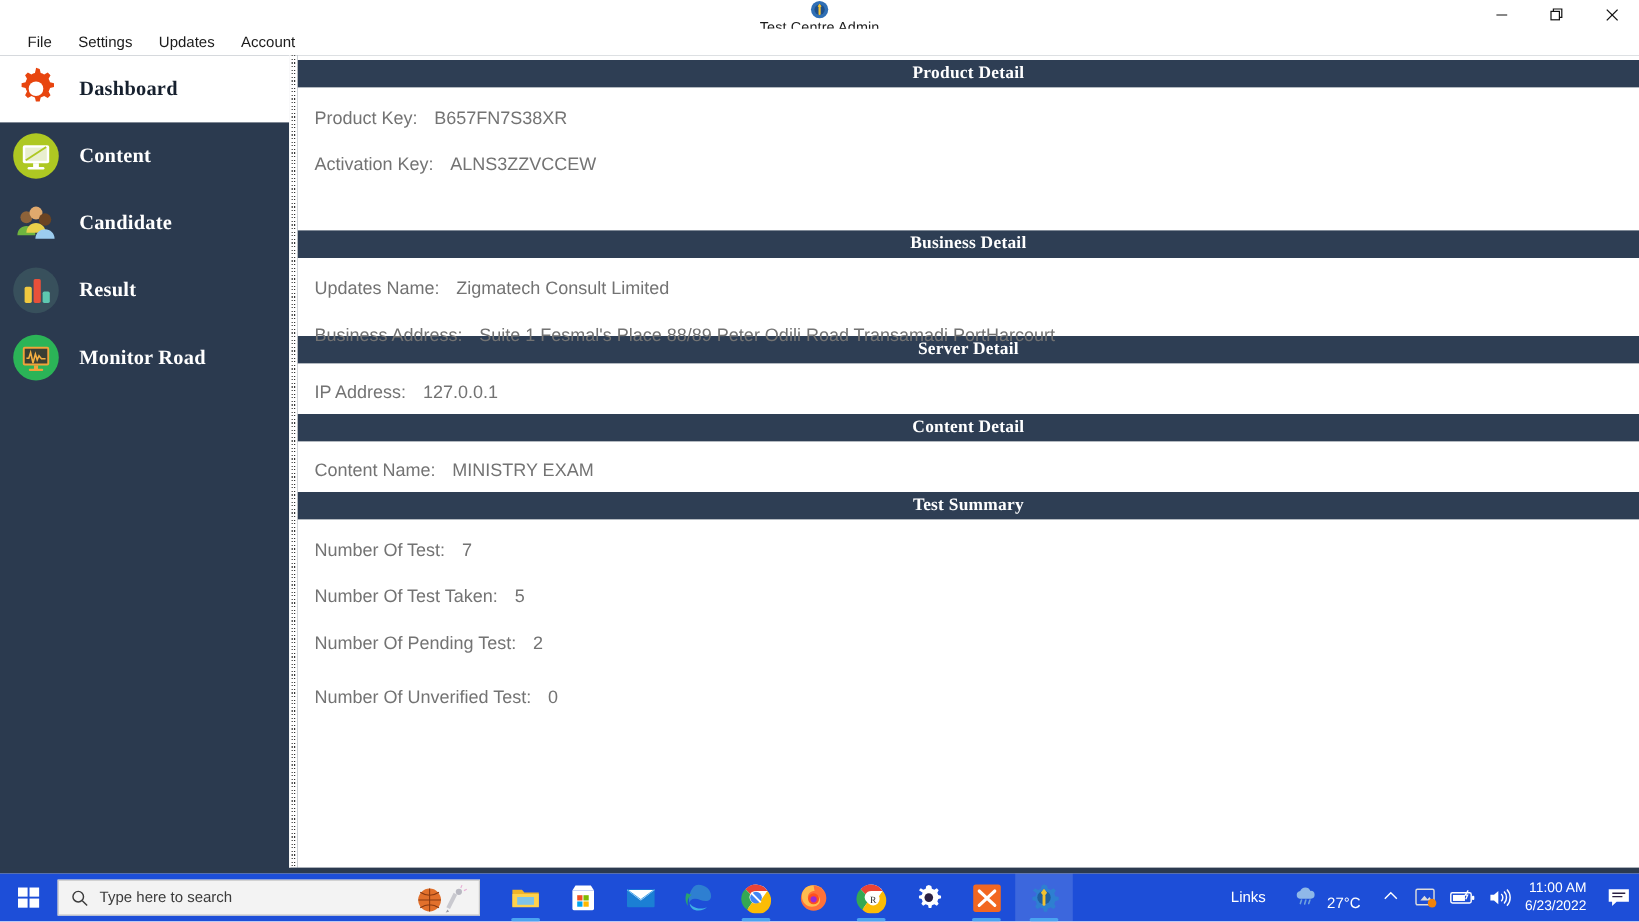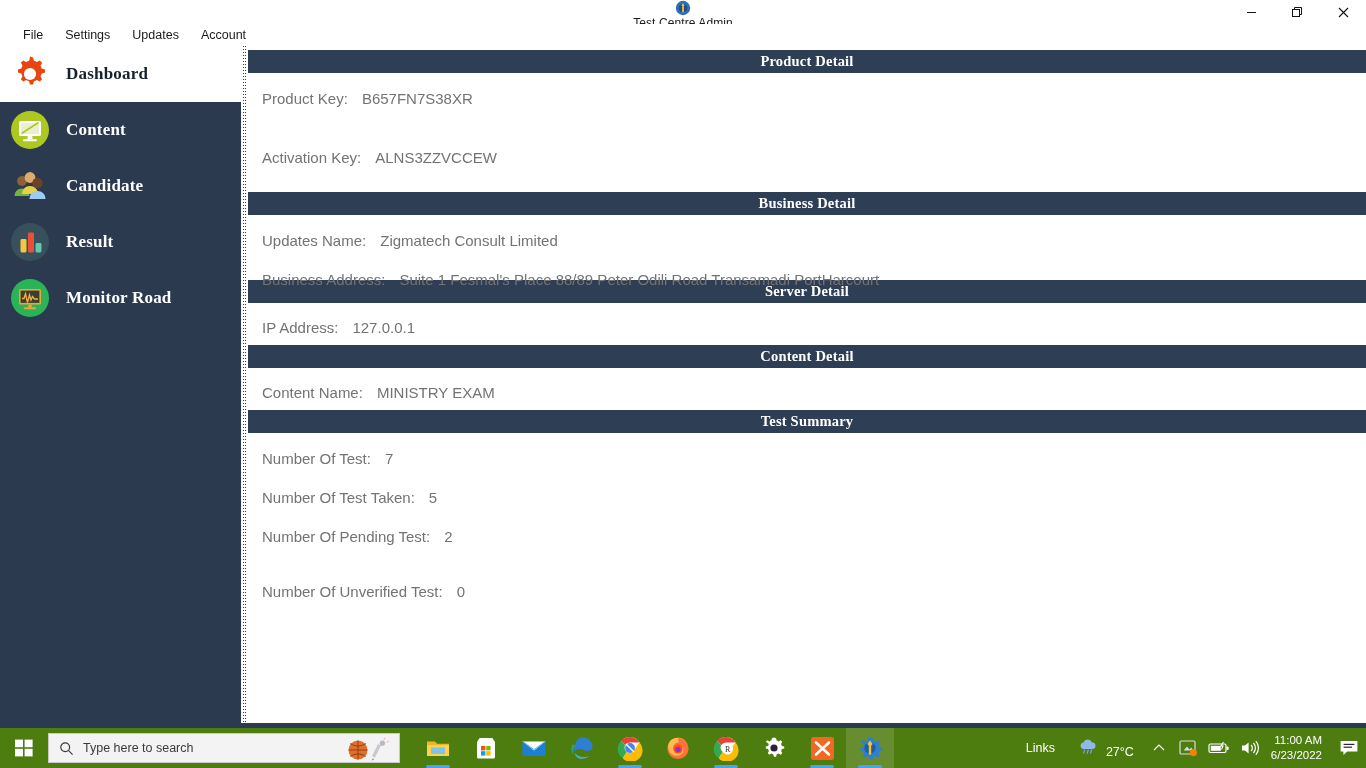--- a/index.html
+++ b/index.html
@@ -94,21 +94,21 @@
   .row {
     display:flex; align-items:baseline;
     font-size:15px; color:#121212; white-space:nowrap;
   }
   .row .lbl { color:#737373; }
   .row .val { color:#737373; }
 
   
   .taskbar {
     position:absolute; left:0; top:728px; width:1366px; height:40px;
-    background:#4d7c0f; display:flex; align-items:center;
+    background:#1d4ed8; display:flex; align-items:center;
   }
   .start-btn {
     width:48px; height:40px; display:flex; align-items:center; justify-content:center;
   }
   .search-box {
     width:352px; height:30px; background:#f3f3f3; display:flex; align-items:center;
     border:1px solid #c9c9c9; position:relative; margin-left:0px;
   }
   .search-icon-w { width:34px; display:flex; align-items:center; justify-content:center; }
   .search-text { font-size:12.5px; color:#3b3b3b; }
@@ -256,21 +256,21 @@
     <div class="content">
 
       <div class="sec-header" style="margin-top:4px;">Product Detail</div>
       <div class="sec-body" style="padding-top:17px; height:107px;">
         <div class="row" style="margin-bottom:22px;">
           <span class="lbl">Product Key:</span>
           <span class="val" style="margin-left:14px;">B657FN7S38XR</span>
         </div>
         <div class="row">
           <span class="lbl">Activation Key:</span>
-          <span class="val" style="margin-left:14px;margin-top:20px;">ALNS3ZZVCCEW</span>
+          <span class="val" style="margin-left:14px;">ALNS3ZZVCCEW</span>
         </div>
       </div>
 
       <div class="sec-header" style="margin-top:12px;">Business Detail</div>
       <div class="sec-body" style="padding-top:17px; height:63px;">
         <div class="row" style="margin-bottom:22px;">
           <span class="lbl">Updates Name:</span>
           <span class="val" style="margin-left:14px;">Zigmatech Consult Limited</span>
         </div>
         <div class="row">
@@ -298,21 +298,21 @@
       <div class="sec-header" style="margin-top:0px;">Test Summary</div>
       <div class="sec-body" style="padding-top:17px;">
         <div class="row" style="margin-bottom:22px;">
           <span class="lbl">Number Of Test:</span>
           <span class="val" style="margin-left:14px;">7</span>
         </div>
         <div class="row" style="margin-bottom:22px;">
           <span class="lbl">Number Of Test Taken:</span>
           <span class="val" style="margin-left:14px;">5</span>
         </div>
-        <div class="row" style="margin-bottom:38px;">
+        <div class="row" style="margin-bottom:28px;">
           <span class="lbl">Number Of Pending Test:</span>
           <span class="val" style="margin-left:14px;">2</span>
         </div>
         <div class="row">
           <span class="lbl">Number Of Unverified Test:</span>
           <span class="val" style="margin-left:14px;">0</span>
         </div>
       </div>
 
     </div>

